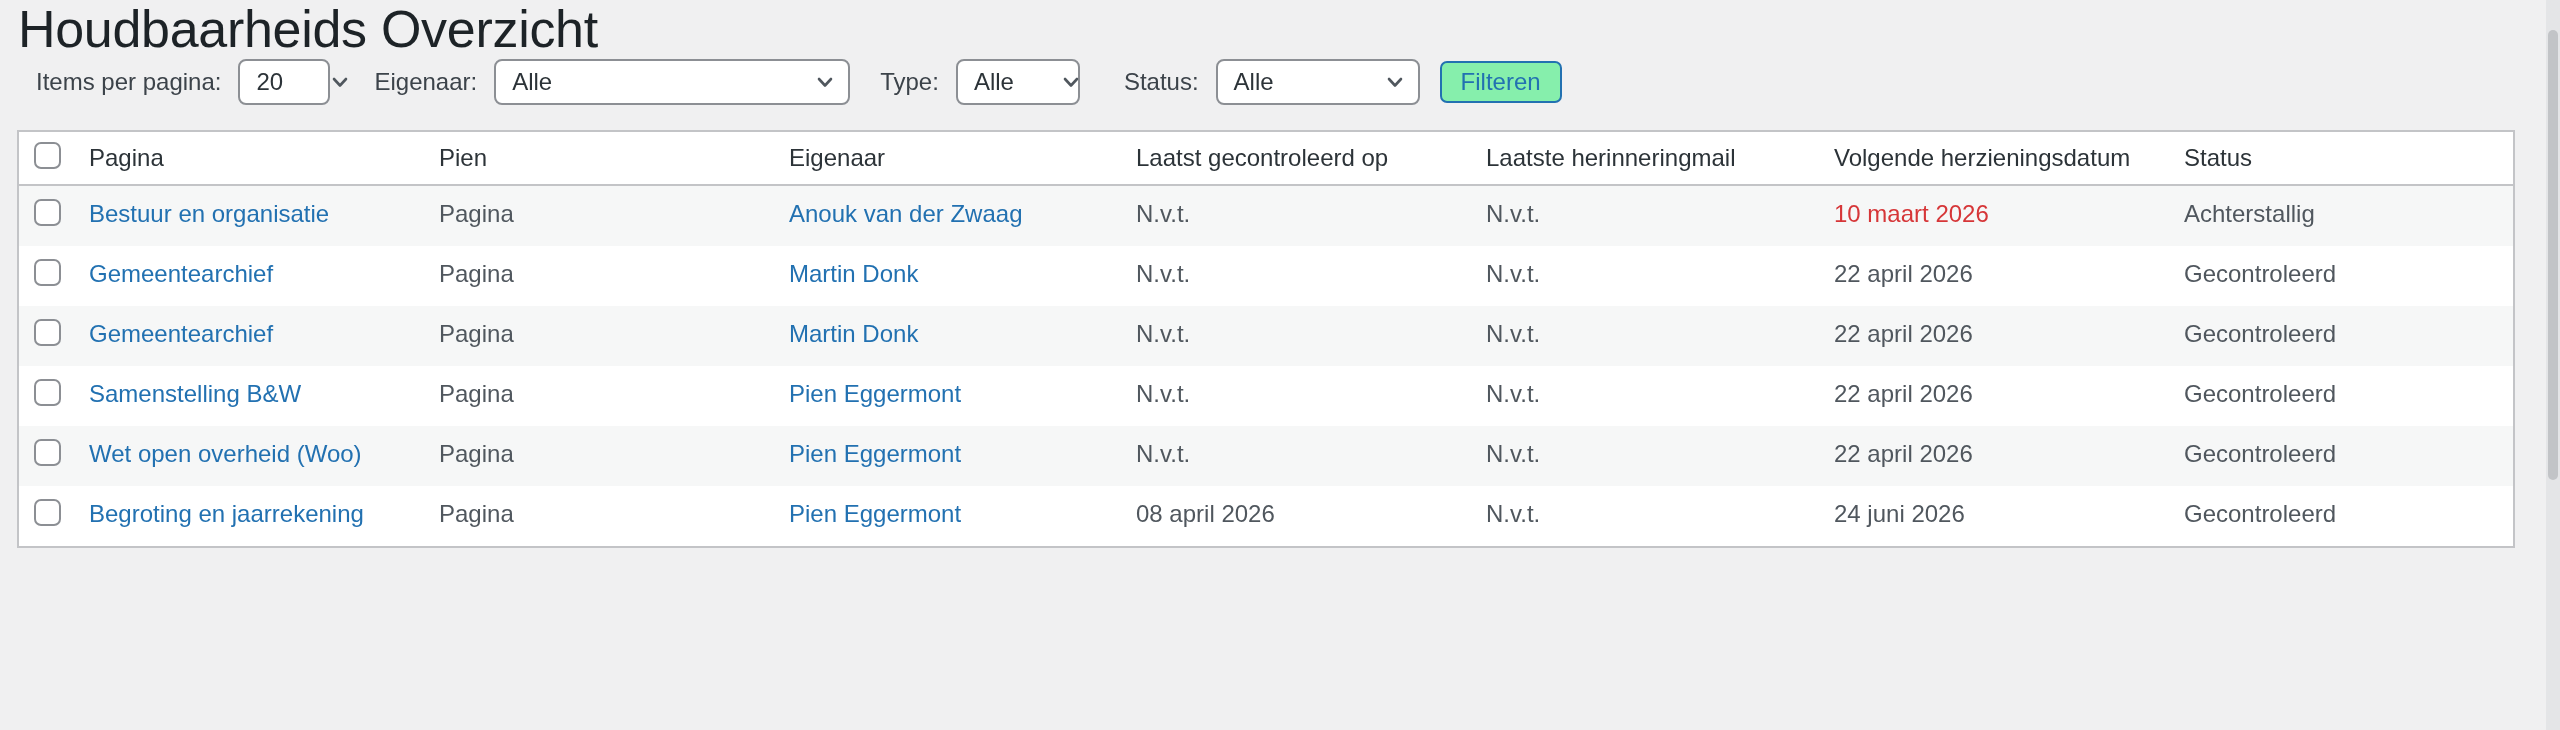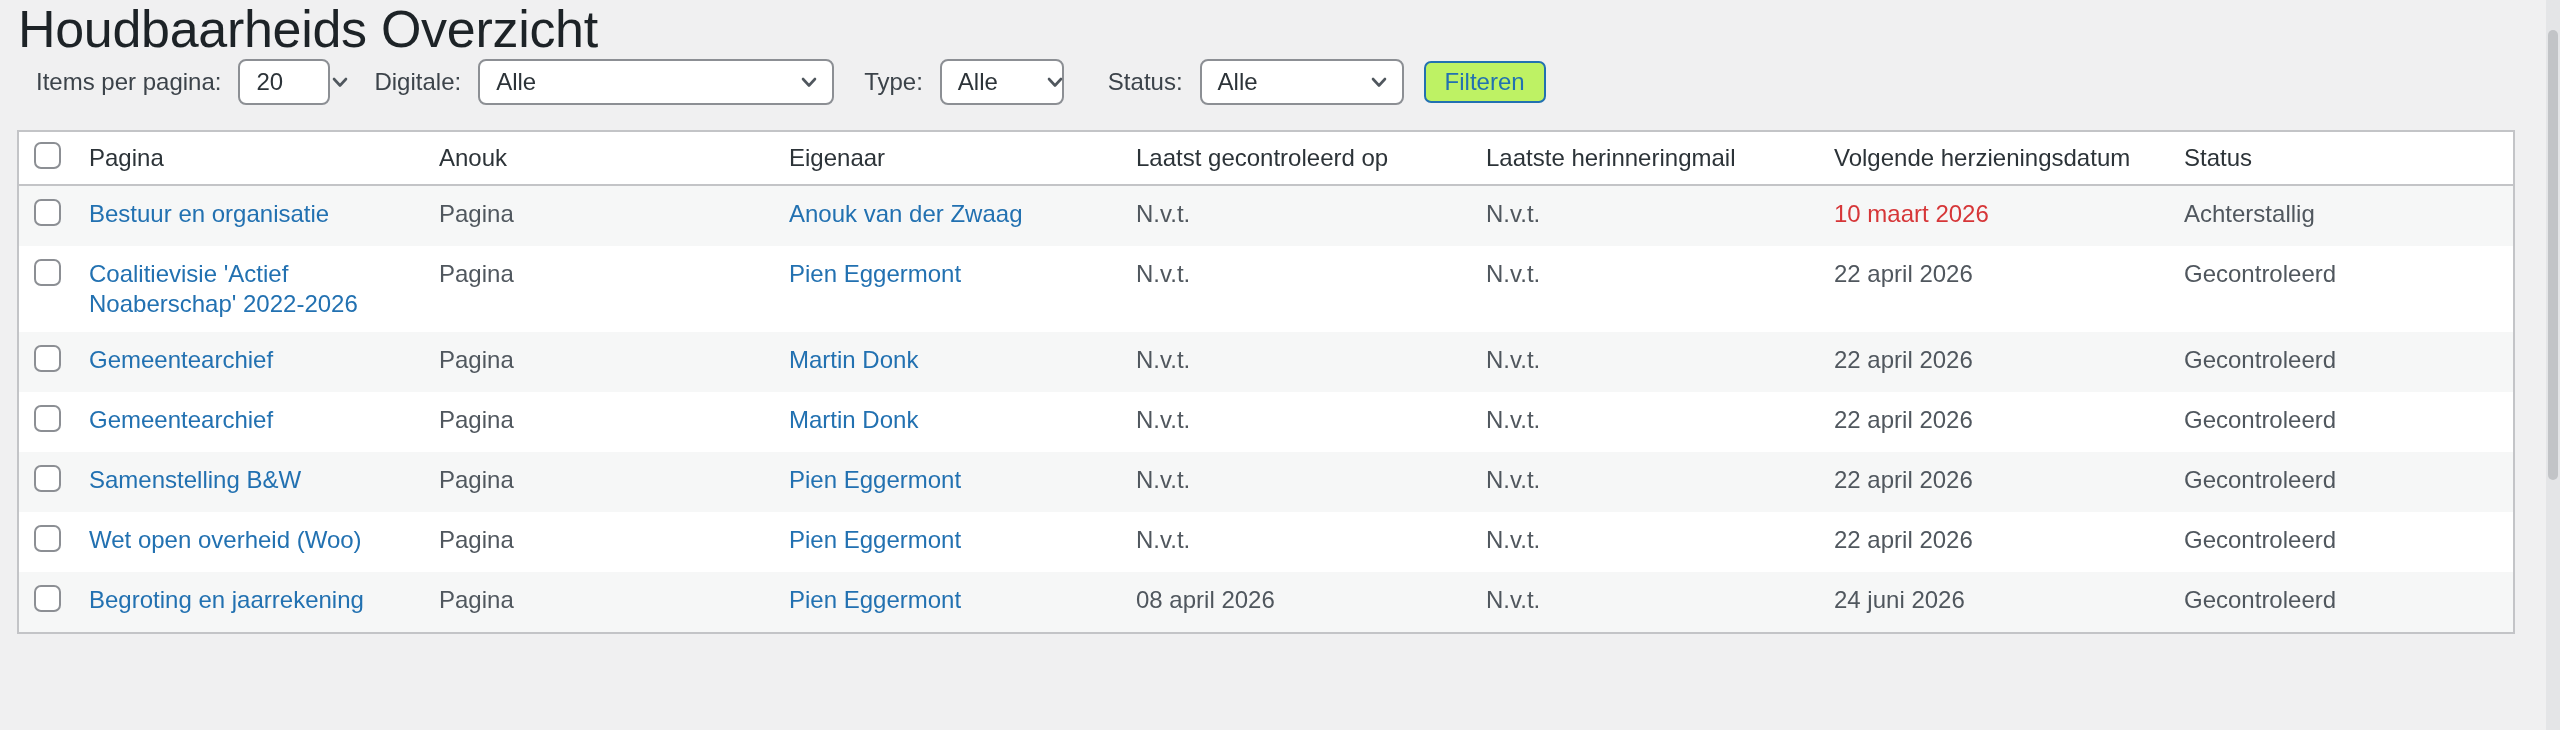--- a/index.html
+++ b/index.html
@@ -30,21 +30,21 @@
     padding:0 12px 0 16px;margin-right:20px;
     font-size:24px;color:#2c3338;cursor:pointer;gap:32px;
   }
   .select .chev{display:flex;align-items:center;margin-left:14px;}
   .sel-items{width:92px;}
   .sel-owner{width:356px;}
   .sel-type{width:124px;}
   .sel-status{width:204px;}
   .filter-button{
     box-sizing:border-box;height:42px;margin-left:0;
-    background:#bef264;border:2px solid #2271b1;border-radius:7px;
+    background:#86efac;border:2px solid #2271b1;border-radius:7px;
     color:#2271b1;font-size:24px;font-family:inherit;
     padding:0 19px;cursor:pointer;
   }
   
   .table-wrap{margin:25px 45px 0 17px;}
   table.list{
     width:100%;border-collapse:collapse;background:#ffffff;
     border:2px solid #c3c4c7;table-layout:fixed;
   }
   thead th{
@@ -86,21 +86,21 @@
   <span class="filter-label">Items per pagina:</span>
   <div class="select sel-items">
     <span>20</span>
     <span class="chev">
       <svg width="22" height="22" viewBox="0 0 22 22">
           <polyline points="5,8 11,14.5 17,8" fill="none" stroke="#50575e" stroke-width="2.6" stroke-linecap="round" stroke-linejoin="round"></polyline>
         </svg>
     </span>
   </div>
 
-  <span class="filter-label">Digitale:</span>
+  <span class="filter-label">Eigenaar:</span>
   <div class="select sel-owner">
     <span>Alle</span>
     <span class="chev">
       <svg width="22" height="22" viewBox="0 0 22 22">
           <polyline points="5,8 11,14.5 17,8" fill="none" stroke="#50575e" stroke-width="2.6" stroke-linecap="round" stroke-linejoin="round"></polyline>
         </svg>
     </span>
   </div>
 
   <span class="filter-label spaced">Type:</span>
@@ -135,51 +135,41 @@
       <col style="width:347px">
       <col style="width:350px">
       <col style="width:348px">
       <col style="width:350px">
       <col>
     </colgroup>
     <thead>
       <tr>
         <th class="cb"><span class="checkbox"></span></th>
         <th>Pagina</th>
-        <th>Anouk</th>
+        <th>Pien</th>
         <th>Eigenaar</th>
         <th>Laatst gecontroleerd op</th>
         <th>Laatste herinneringmail</th>
         <th>Volgende herzieningsdatum</th>
         <th>Status</th>
       </tr>
     </thead>
     <tbody id="table-body">
   <tr>
     <td class="cb"><span class="checkbox"></span></td>
     <td class="cell-page"><a class="cell-link">Bestuur en organisatie</a></td>
     <td>Pagina</td>
     <td><a class="cell-link">Anouk van der Zwaag</a></td>
     <td>N.v.t.</td>
     <td>N.v.t.</td>
     <td class="overdue">10 maart 2026</td>
     <td>Achterstallig</td>
   </tr>
 
 
-  <tr>
-    <td class="cb"><span class="checkbox"></span></td>
-    <td class="cell-page"><a class="cell-link">Coalitievisie 'Actief Noaberschap' 2022-2026</a></td>
-    <td>Pagina</td>
-    <td><a class="cell-link">Pien Eggermont</a></td>
-    <td>N.v.t.</td>
-    <td>N.v.t.</td>
-    <td>22 april 2026</td>
-    <td>Gecontroleerd</td>
-  </tr>
 
   <tr>
     <td class="cb"><span class="checkbox"></span></td>
     <td class="cell-page"><a class="cell-link">Gemeentearchief</a></td>
     <td>Pagina</td>
     <td><a class="cell-link">Martin Donk</a></td>
     <td>N.v.t.</td>
     <td>N.v.t.</td>
     <td>22 april 2026</td>
     <td>Gecontroleerd</td>

